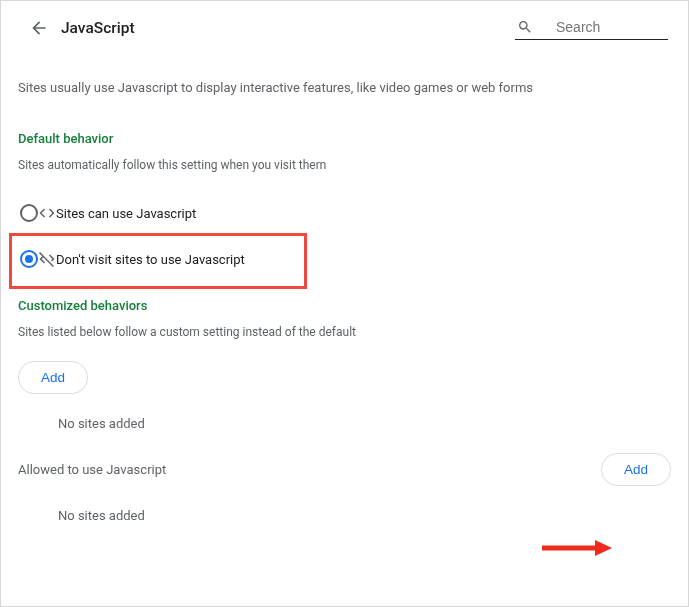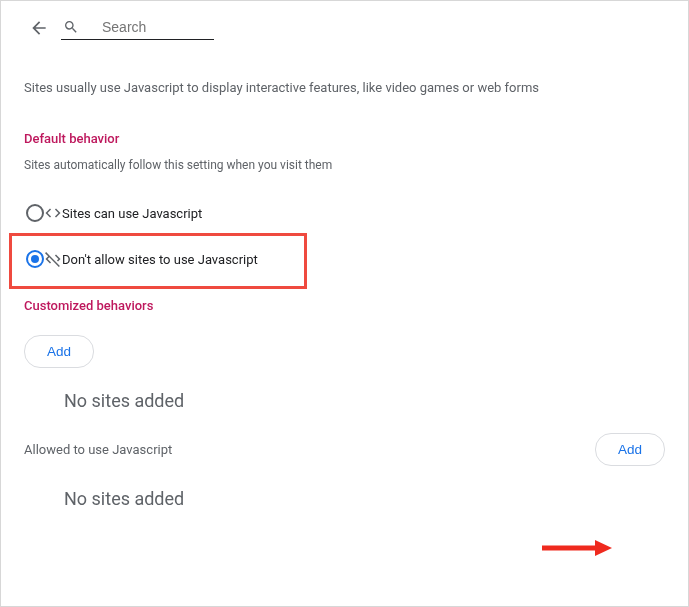--- a/index.html
+++ b/index.html
@@ -46,29 +46,29 @@
     }
     .search-box input {
       border: none;
       outline: none;
       font-size: 14px;
       color: #5f6368;
       width: 110px;
       background: transparent;
     }
     .content {
-      padding: 0 23px;
+      padding: 0 17px;
     }
     .desc {
       color: #5f6368;
       font-size: 13px;
       margin: 30px 0 36px;
     }
     .section-title {
-      color: #be185d;
+      color: #15803d;
       font-size: 13px;
       font-weight: 500;
       margin-bottom: 12px;
     }
     .section-sub {
       color: #5f6368;
       font-size: 12px;
       margin-bottom: 18px;
     }
     .radio-row {
@@ -125,21 +125,21 @@
       font-size: 13.5px;
       font-weight: 500;
       padding: 8px 22px;
       border: 1px solid #dadce0;
       border-radius: 16px;
       background: #fff;
       cursor: pointer;
     }
     .empty {
       color: #5f6368;
-      font-size: 18px;
+      font-size: 13px;
       padding-left: 40px;
       margin-bottom: 12px;
     }
     .cust-section {
       margin-top: 16px;
     }
     .arrow-ann {
       position: absolute;
       left: 539px;
       top: 537px;
@@ -150,20 +150,21 @@
 <body>
 
 <div class="wrap">
 
   <div class="header">
     <div class="back-btn">
       <svg width="20" height="20" viewBox="0 0 24 24">
           <path fill="currentColor" d="M20 11H7.83l5.59-5.59L12 4l-8 8 8 8 1.41-1.41L7.83 13H20z"></path>
         </svg>
     </div>
+    <div class="page-title">JavaScript</div>
     <div class="search-box">
       <svg width="16" height="16" viewBox="0 0 24 24">
           <path fill="#5f6368" d="M15.5 14h-.79l-.28-.27A6.471 6.471 0 0016 9.5 6.5 6.5 0 109.5 16c1.61 0 3.09-.59 4.23-1.57l.27.28v.79l5 4.99L20.49 19l-4.99-5zm-6 0C7.01 14 5 11.99 5 9.5S7.01 5 9.5 5 14 7.01 14 9.5 11.99 14 9.5 14z"></path>
         </svg>
       <input type="text" placeholder="Search" style="">
     </div>
   </div>
 
   <div class="content">
     <p class="desc">Sites usually use Javascript to display interactive features, like video games or web forms</p>
@@ -181,25 +182,26 @@
       <span class="row-label">Sites can use Javascript</span>
     </div>
 
     <div class="radio-row">
       <div class="radio on"></div>
       <div class="row-icon">
         <svg width="18" height="18" viewBox="0 0 24 24">
             <path fill="#5f6368" d="M19.17 12l-4.58-4.59L16 6l6 6-3.3 3.3-1.42-1.42L19.17 12zM1.39 4.22l4.19 4.19L2 12l6 6 1.41-1.41L4.83 12l2.17-2.17 12.78 12.78 1.41-1.41L2.81 2.81 1.39 4.22z"></path>
           </svg>
       </div>
-      <span class="row-label">Don't allow sites to use Javascript</span>
+      <span class="row-label">Don't visit sites to use Javascript</span>
     </div>
 
     <div class="cust-section">
       <div class="section-title">Customized behaviors</div>
+      <div class="section-sub">Sites listed below follow a custom setting instead of the default</div>
 
       <div class="list-header">
         <button class="add-btn">Add</button>
       </div>
       <div class="empty">No sites added</div>
 
       <div class="list-header">
         <span class="list-title">Allowed to use Javascript</span>
         <button class="add-btn">Add</button>
       </div>

